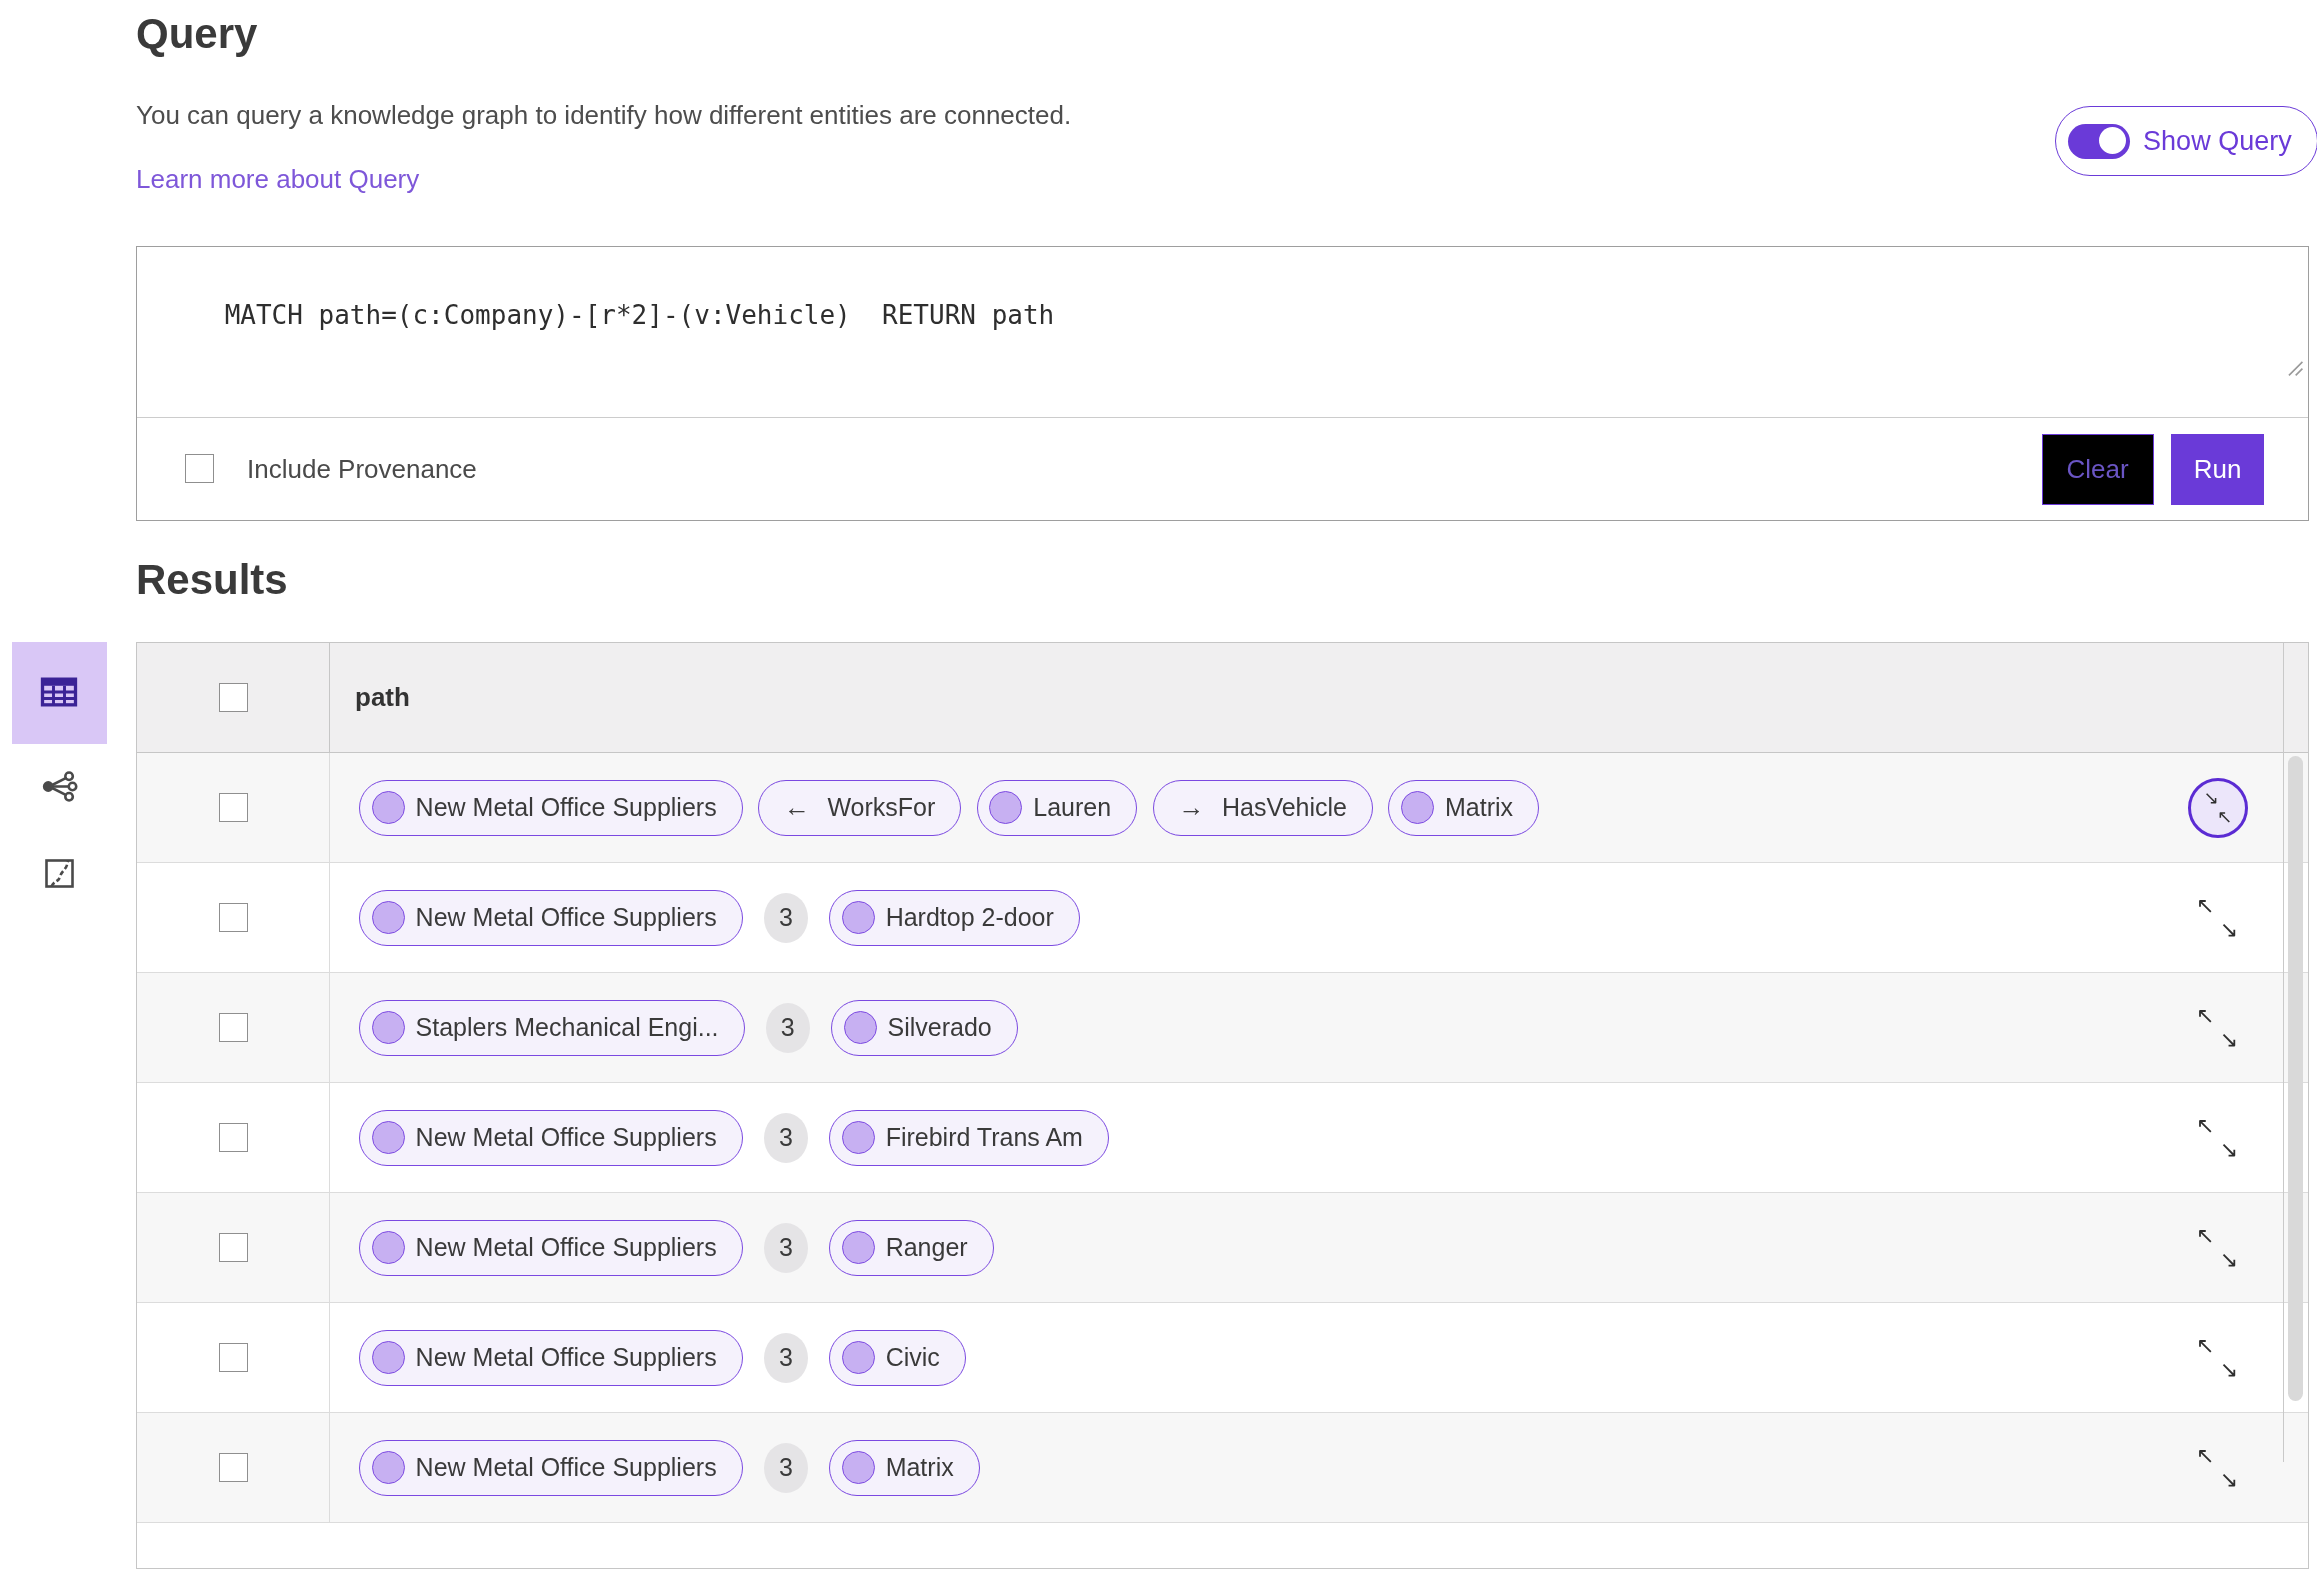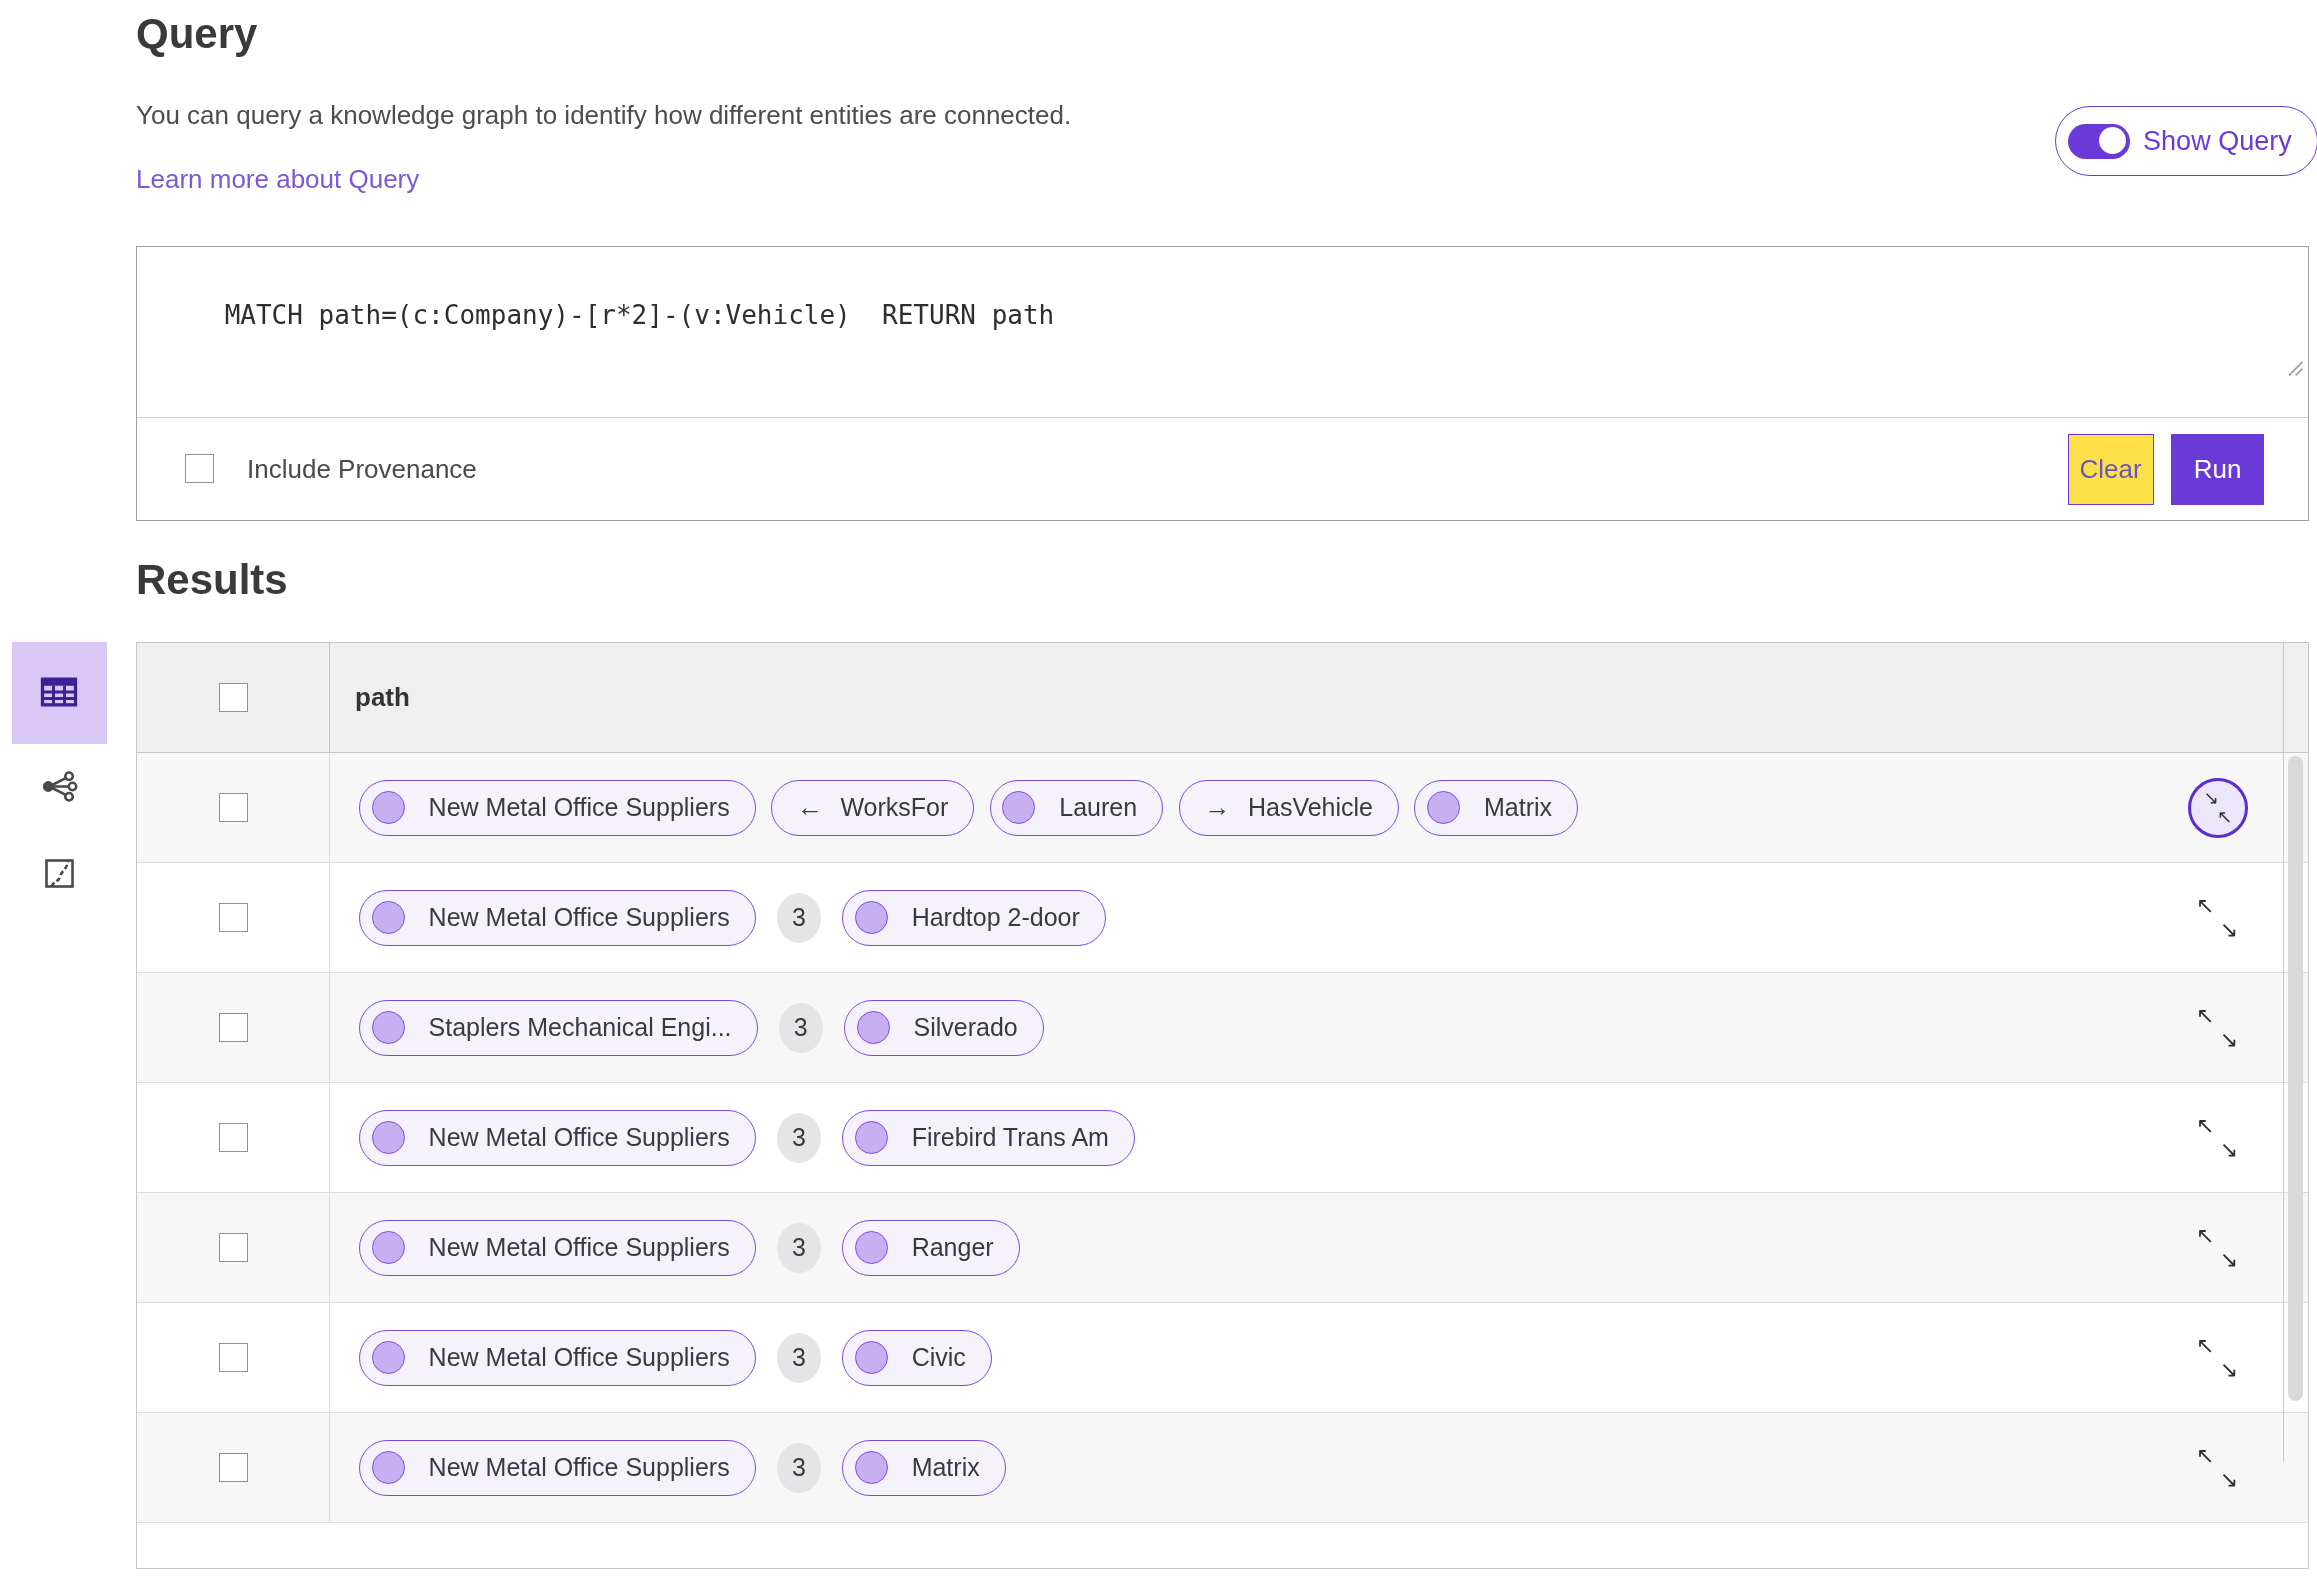--- a/index.html
+++ b/index.html
@@ -33,21 +33,21 @@
     position: relative; height: 171px; border-bottom: 1px solid #cccccc;
     padding: 23px 25px; font-family: "DejaVu Sans Mono", monospace;
     font-size: 26px; color: #2e2e2e; white-space: pre; overflow: hidden;
   }
   .gripper { position: absolute; right: 4.8px; bottom: 4.8px; }
   .query-footer { height: 102px; display: flex; align-items: center; padding: 0 44px 0 48px; }
   .prov { display: flex; align-items: flex-start; gap: 33px; font-size: 26px; color: #4a4a4a; cursor: pointer; }
   .checkbox { width: 29px; height: 29px; border: 1.9px solid #8f8f8f; background: #fff; display: inline-block; flex: none; }
   .footer-btns { margin-left: auto; display: flex; gap: 17.4px; }
   .btn { height: 71px; font-size: 26px; font-family: "Liberation Sans", sans-serif; cursor: pointer; display: flex; align-items: center; justify-content: center; }
-  .btn-clear { width: 86px; background: #fde047; border: 1.9px solid var(--accent); color: #6a55c4; }
+  .btn-clear { width: 112px; background: #000000; border: 1.9px solid var(--accent); color: #6a55c4; }
   .btn-run   { width: 93px;  background: var(--accent); border: none; color: #fff; }
 
   .results-title { position: absolute; left: 136px; top: 556px; font-size: 42px; font-weight: bold; color: #3a3a3a; text-align: center; }
 
   
   .view-rail { position: absolute; left: 11.6px; top: 642px; width: 95px; }
   .view-btn { width: 95px; height: 87px; display: flex; align-items: center; justify-content: center; cursor: pointer; background: transparent; border: none; }
   .view-btn.selected { height: 102px; background: #d9c7f6; }
 
   
@@ -56,21 +56,21 @@
   .col-check, .cell-check { width: 193px; flex: none; display: flex; align-items: center; justify-content: center; }
   .col-check { border-right: 1px solid #c6c6c6; }
   .cell-check { border-right: 1px solid #dcdcdc; }
   .col-path { flex: 1; display: flex; align-items: center; padding-left: 25px; font-weight: bold; font-size: 26px; color: #333; }
 
   .trow { height: 110px; border-bottom: 1px solid #dcdcdc; display: flex; position: relative; background: #fff; }
   .trow.stripe { background: #f7f7f7; }
   .cell-path { flex: 1; display: flex; align-items: center; gap: 15.4px; padding: 0 145px 0 29px; overflow: hidden; }
 
   .pill { display: inline-flex; align-items: center; height: 56px; border: 1.9px solid var(--pill-border); border-radius: 29px; background: #f5f2fc; font-size: 25px; color: #3a3a3a; flex: none; white-space: nowrap; cursor: pointer; }
-  .pill.entity { padding: 0 25px 0 11.6px; gap: 24px; }
+  .pill.entity { padding: 0 25px 0 11.6px; gap: 11px; }
   .pill.rel { padding: 0 25px; gap: 17.4px; }
   .node-dot { width: 33px; height: 33px; border-radius: 50%; background: var(--node-fill); border: 1.9px solid #7d4be2; flex: none; }
   .rel-arrow { font-size: 26px; color: #3d3d3d; }
   .count-badge { width: 44px; height: 50px; border-radius: 50%; background: #e5e4e6; display: inline-flex; align-items: center; justify-content: center; font-size: 25px; color: #3a3a3a; flex: none; margin: 0 5.8px; }
 
   .expander { position: absolute; right: 68px; top: 50%; transform: translateY(-50%); width: 46px; height: 46px; color: #2f2f2f; cursor: pointer; }
   .expander .a { position: absolute; font-size: 22px; line-height: 1; }
   .expander .a1 { top: 0; left: 1.9px; }
   .expander .a2 { bottom: 0; right: 1.9px; }
   .expander.circle { width: 60px; height: 60px; border: 3.9px solid #5b2bd3; border-radius: 50%; background: #ece6fa; right: 60px; }

